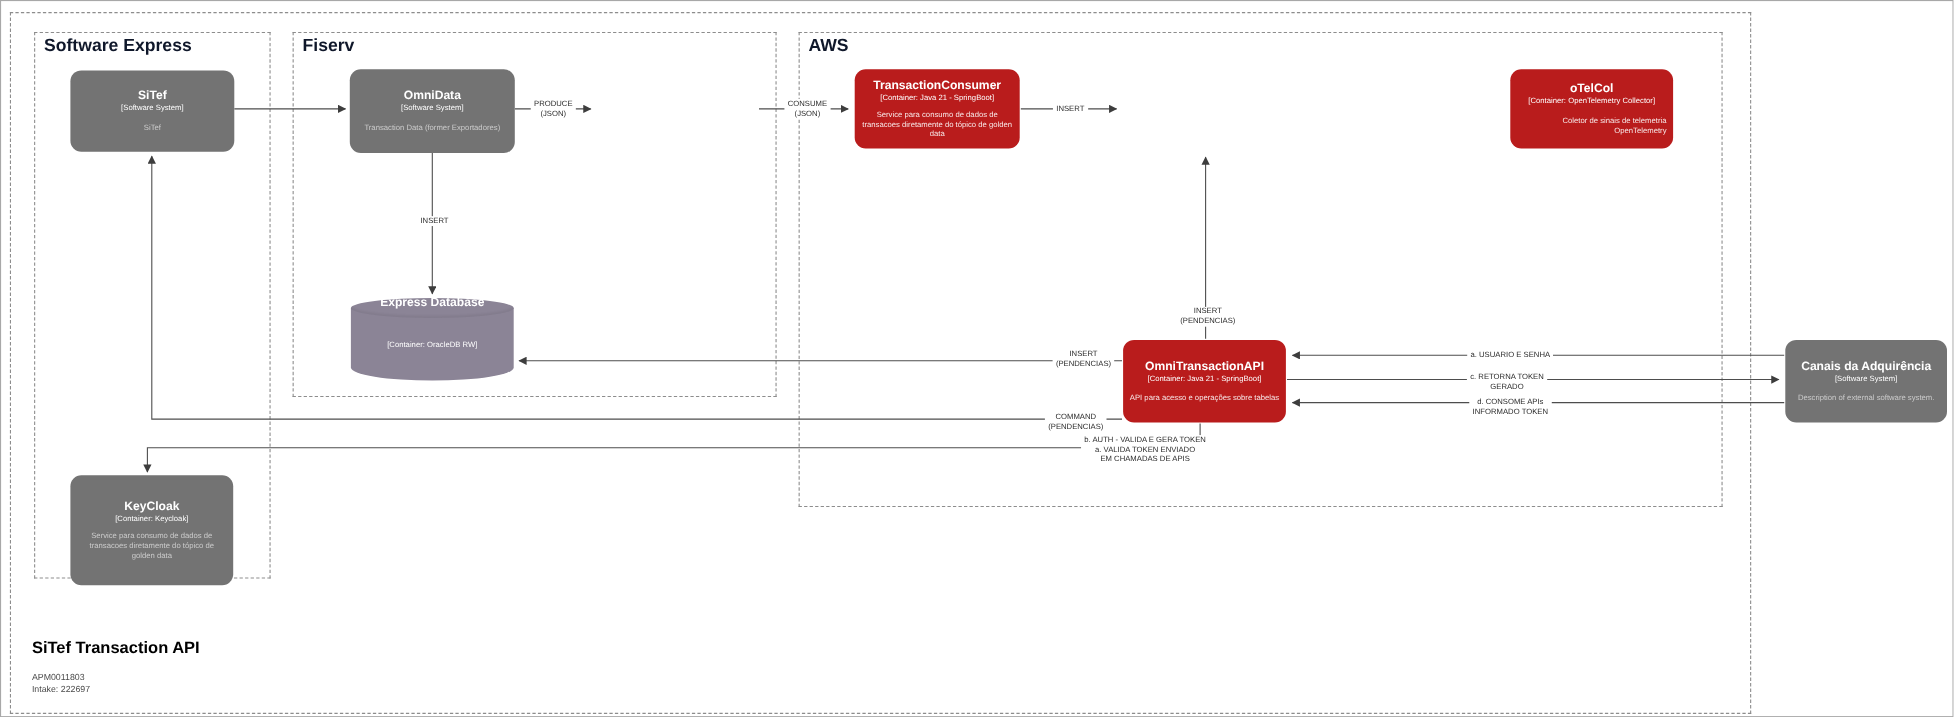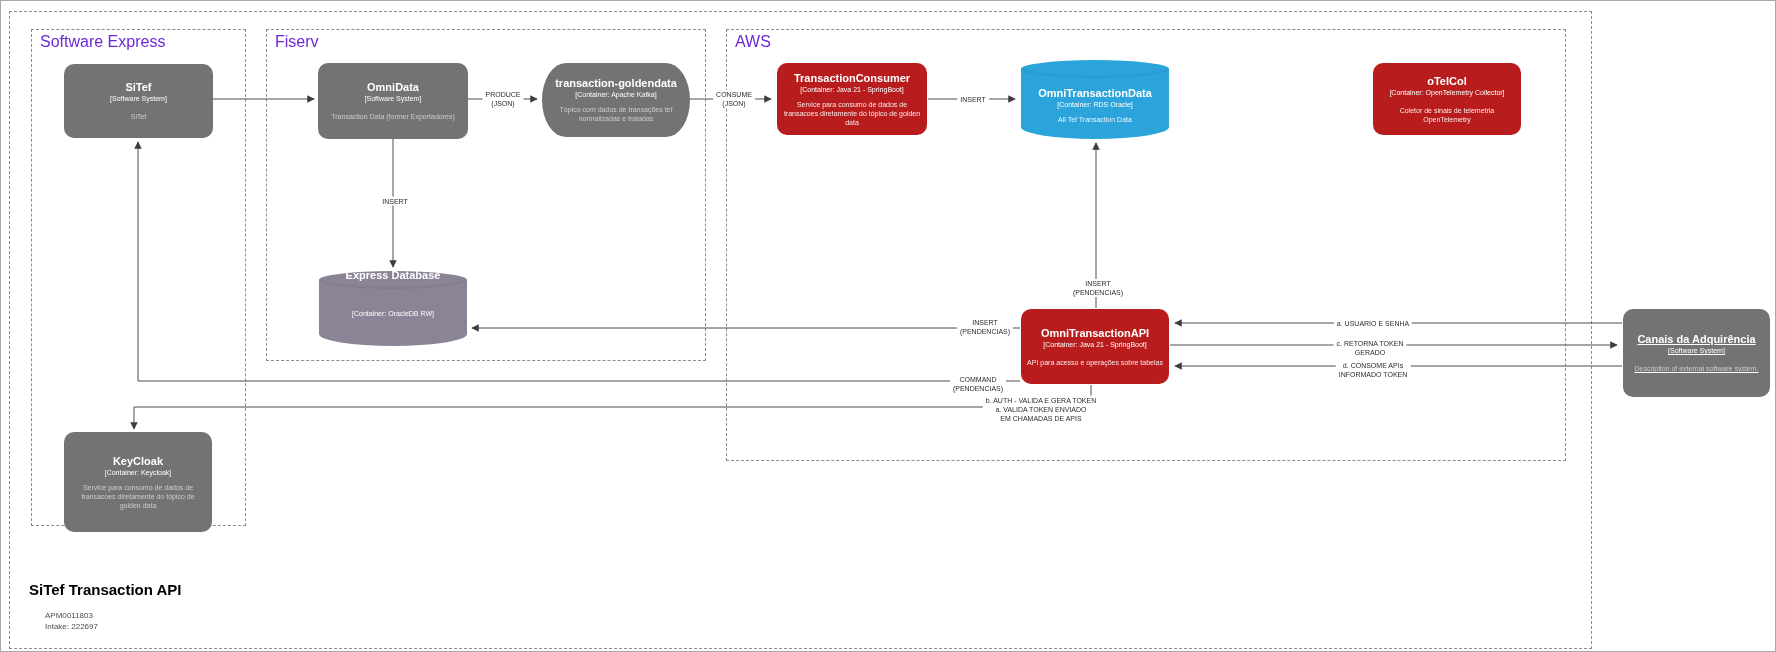--- a/index.html
+++ b/index.html
@@ -9,21 +9,21 @@
     font-family:"Liberation Sans", sans-serif;
   }
   .outer-boundary {
     position:absolute; left:8px; top:10px; width:1583px; height:638px;
     border:1px dashed #8d8d8d; box-sizing:border-box;
   }
   .group {
     position:absolute; border:1px dashed #8d8d8d; box-sizing:border-box;
   }
   .group-label {
-    position:absolute; left:8px; top:3px; font-size:16px; font-weight:normal; color:#6d28d9;
+    position:absolute; left:8px; top:3px; font-size:16px; font-weight:bold; color:#0f172a;
   }
   svg.edges { position:absolute; left:0; top:0; pointer-events:none; }
   .node {
     position:absolute; box-sizing:border-box; border-radius:10px;
     display:flex; flex-direction:column; justify-content:center; align-items:center;
     text-align:center; padding:4px 6px; color:#fff;
   }
   .purple { background:#737373; }
   .blue   { background:#b91c1c; }
   .node-title { font-size:11px; font-weight:bold; line-height:12px; }
@@ -40,21 +40,21 @@
   .cylinder.purple .cyl-body, .cylinder.purple .cyl-cap { background:#8b8496; }
   .cylinder.blue .cyl-body,   .cylinder.blue .cyl-cap   { background:#2aa4db; }
   .cylinder > .zc { position:relative; z-index:1; }
   .edge-label {
     position:absolute; transform:translate(-50%,-50%); background:#ffffff;
     font-size:7px; line-height:9px; color:#2b2b2b; text-align:center;
     padding:0 3px; white-space:pre-line; z-index:3;
   }
   .title-block { position:absolute; left:28px; top:580px; }
   .diagram-title { font-size:15px; font-weight:bold; color:#000; margin:0 0 12px 0; }
-  .diagram-meta { font-size:8px; line-height:11px; color:#4c4c4c;margin-left:16px; }
+  .diagram-meta { font-size:8px; line-height:11px; color:#4c4c4c; }
 </style>
 </head>
 <body>
 
 <div id="canvas">
 
   <div class="outer-boundary"></div>
 
   <div class="group" style="left:30px; top:28px; width:215px; height:497px;">
     <div class="group-label">Software Express</div>
@@ -114,41 +114,29 @@
     <div class="node-subtitle">[Software System]</div>
     <div class="node-desc">SiTef</div>
   </div>
 
   <div class="node purple" style="left:317px; top:62px; width:150px; height:76px;">
     <div class="node-title">OmniData</div>
     <div class="node-subtitle">[Software System]</div>
     <div class="node-desc">Transaction Data (former Exportadores)</div>
   </div>
 
-  <div class="node purple pipe" style="left:541px; top:62px; width:148px; height:74px;">
-    <div class="node-title">transaction-goldendata</div>
-    <div class="node-subtitle">[Container: Apache Kafka]</div>
-    <div class="node-desc" style="margin-top:6px;">Tópico com dados de transações tef normalizadas e tratadas</div>
-  </div>
 
   <div class="node blue" style="left:776px; top:62px; width:150px; height:72px;">
     <div class="node-title">TransactionConsumer</div>
     <div class="node-subtitle">[Container: Java 21 - SpringBoot]</div>
     <div class="node-desc" style="margin-top:6px;">Service para consumo de dados de transacoes diretamente do tópico de golden data</div>
   </div>
 
-  <div class="node blue cylinder" style="left:1020px; top:59px; width:148px; height:79px;">
-    <div class="cyl-body"></div>
-    <div class="cyl-cap"></div>
-    <div class="zc node-title">OmniTransactionData</div>
-    <div class="zc node-subtitle">[Container: RDS Oracle]</div>
-    <div class="zc node-desc" style="margin-top:6px;">All Tef Transaction Data</div>
-  </div>
 
-  <div class="node blue" style="left:1372px; top:62px; width:148px; height:72px;">
+  <div class="node blue" style="left:1372px; top:62px; width:148px; height:72px;text-align:right;">
     <div class="node-title">oTelCol</div>
     <div class="node-subtitle">[Container: OpenTelemetry Collector]</div>
     <div class="node-desc">Coletor de sinais de telemetria OpenTelemetry</div>
   </div>
 
   <div class="node purple cylinder" style="left:318px; top:270px; width:148px; height:75px;gap:27px;">
     <div class="cyl-body"></div>
     <div class="cyl-cap"></div>
     <div class="zc node-title">Express Database</div>
     <div class="zc node-subtitle">[Container: OracleDB RW]</div>
@@ -160,21 +148,21 @@
     <div class="node-subtitle">[Container: Java 21 - SpringBoot]</div>
     <div class="node-desc">API para acesso e operações sobre tabelas</div>
   </div>
 
   <div class="node purple" style="left:63px; top:431px; width:148px; height:100px;">
     <div class="node-title">KeyCloak</div>
     <div class="node-subtitle">[Container: Keycloak]</div>
     <div class="node-desc" style="margin-top:6px;">Service para consumo de dados de transacoes diretamente do tópico de golden data</div>
   </div>
 
-  <div class="node purple" style="left:1622px; top:308px; width:147px; height:88px;text-decoration:underline;">
+  <div class="node purple" style="left:1622px; top:308px; width:147px; height:75px;">
     <div class="node-title">Canais da Adquirência</div>
     <div class="node-subtitle">[Software System]</div>
     <div class="node-desc">Description of external software system.</div>
   </div>
 
   <div class="title-block">
     <div class="diagram-title">SiTef Transaction API</div>
     <div class="diagram-meta">APM0011803</div>
     <div class="diagram-meta">Intake: 222697</div>
   </div>

